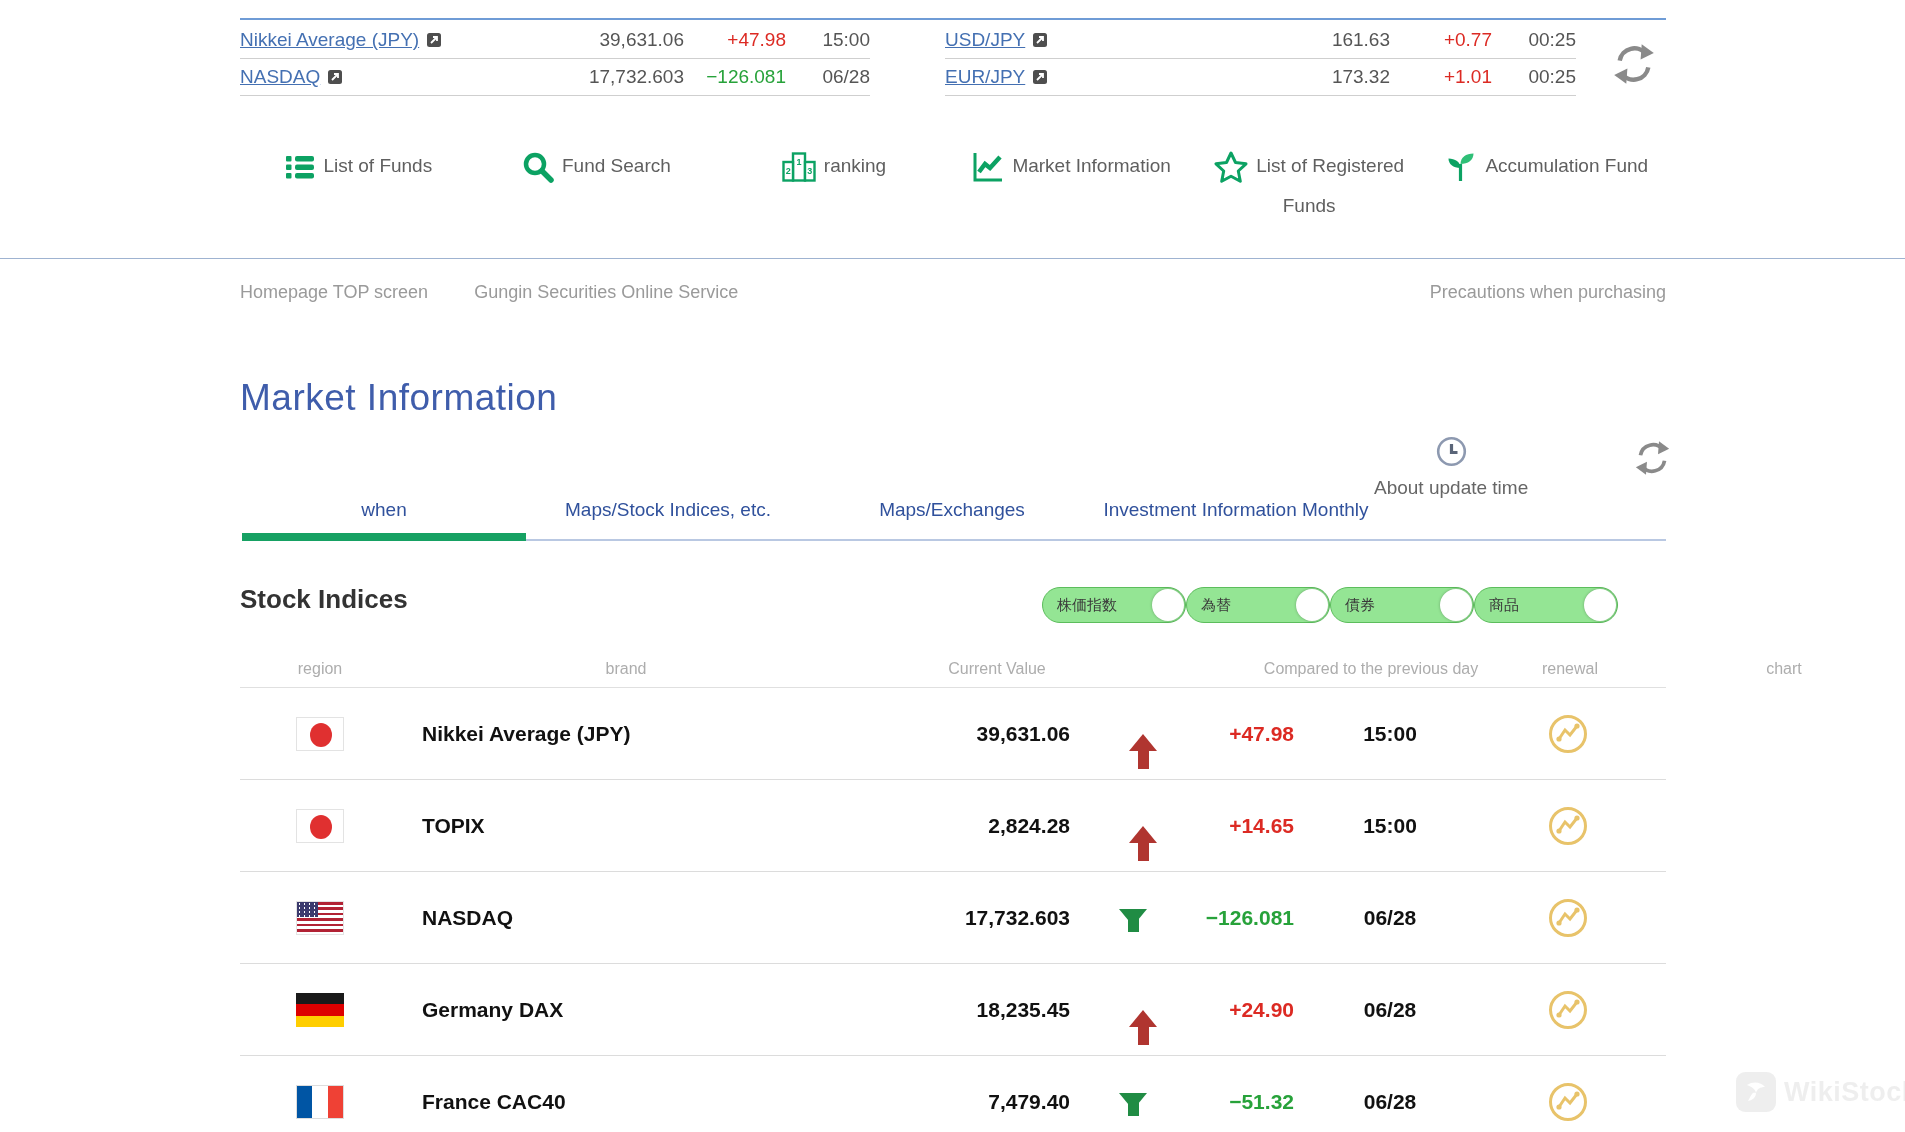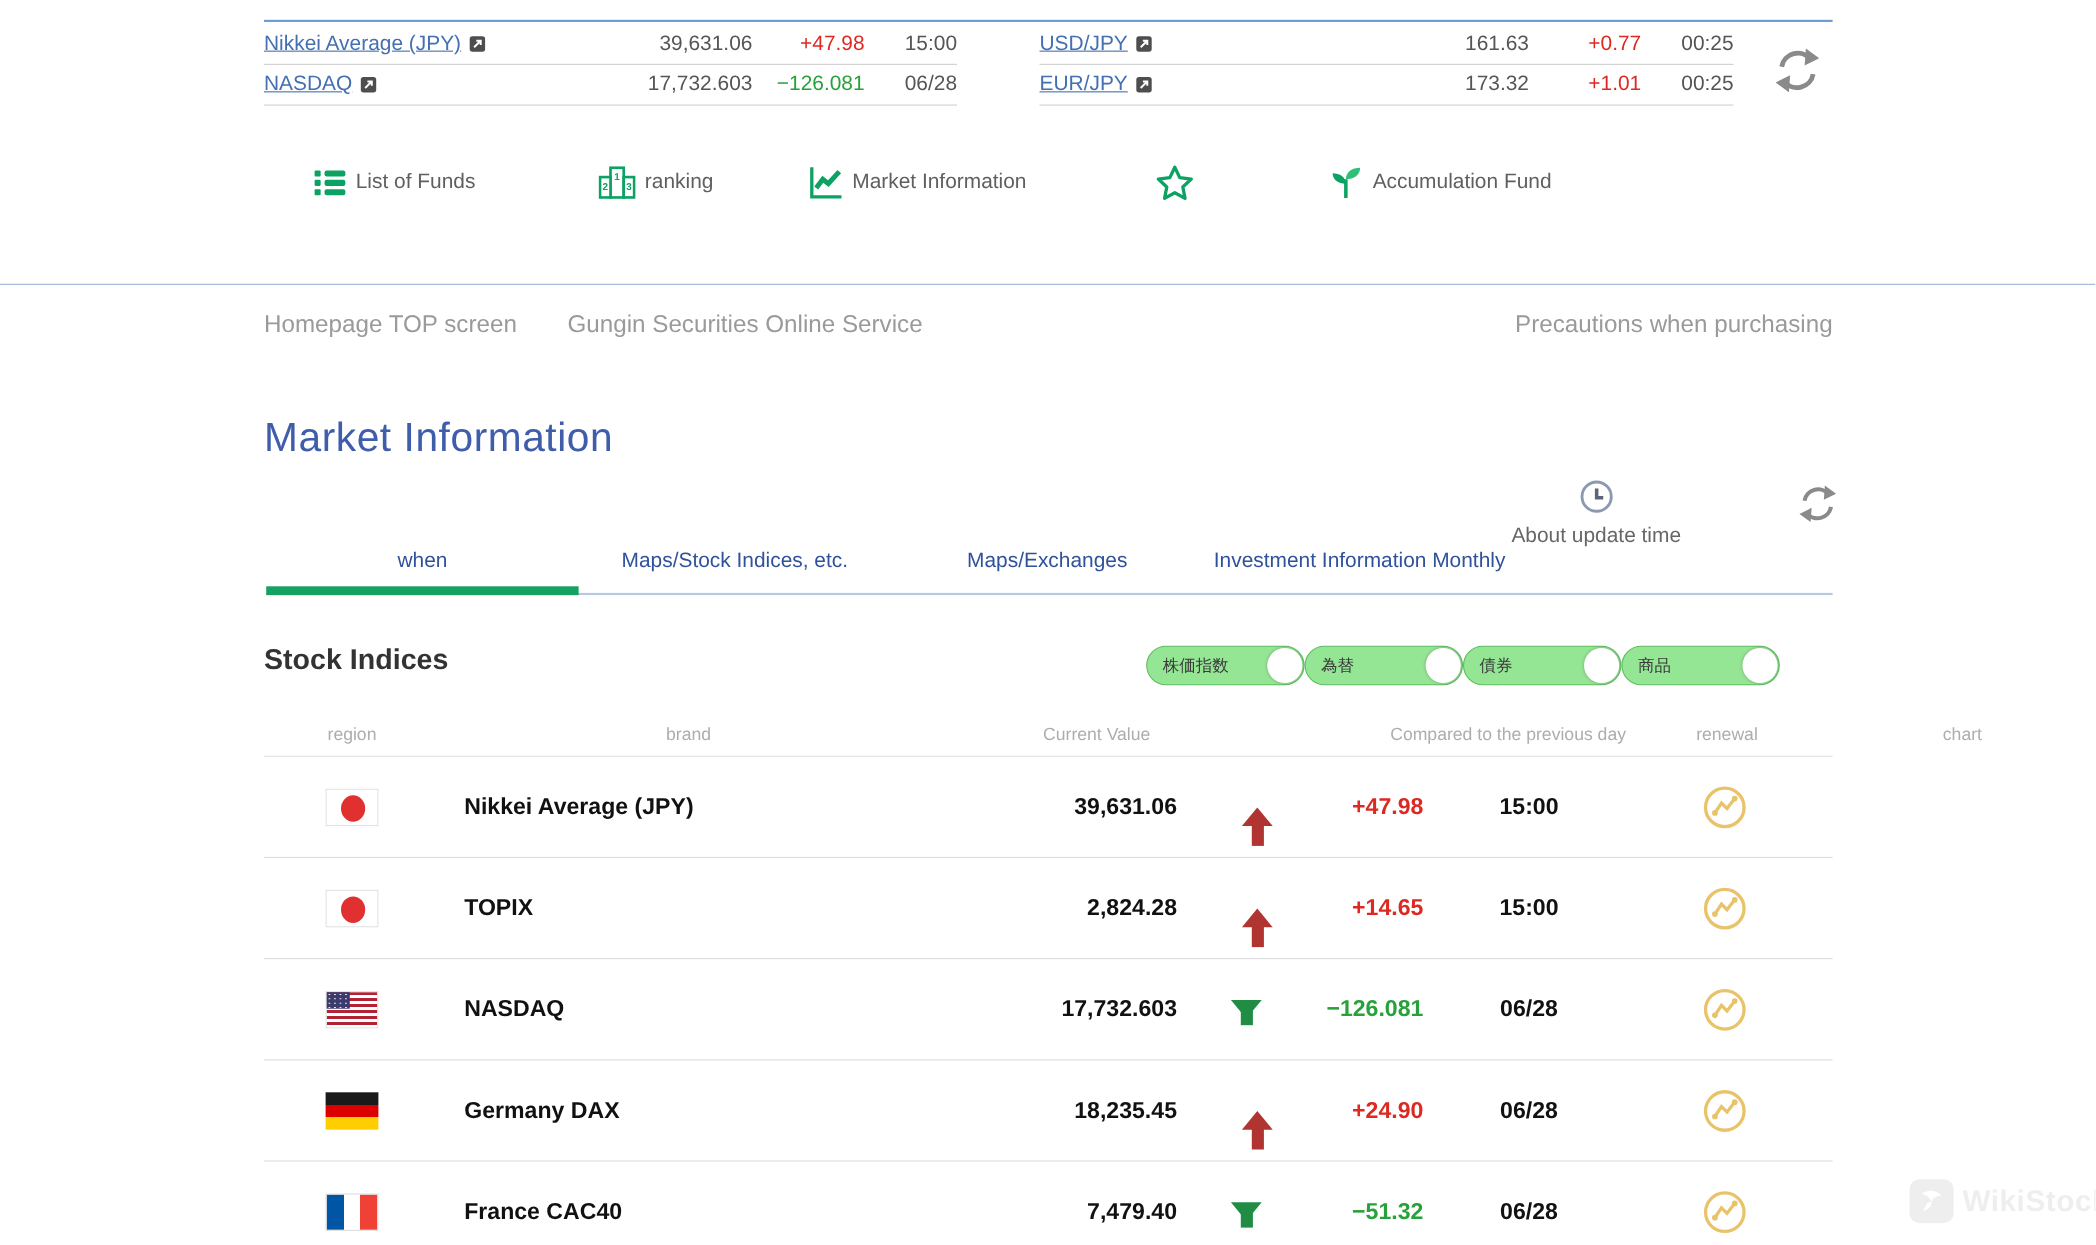--- a/index.html
+++ b/index.html
@@ -25,21 +25,21 @@
   .refresh-small { position:absolute; top:438px; left:1634px; cursor:pointer; }
 
   
   .nav { position:absolute; top:146px; left:240px; width:1426px; display:flex; }
   .nav-item { width:237.6px; text-align:center; color:#5f5f5f; font-size:19px; line-height:40px; cursor:pointer; }
   .nav-icon { display:inline-block; vertical-align:middle; margin-right:8px; }
 
   .divider { position:absolute; top:258px; left:0; width:1905px; border-top:1px solid #9fb3d1; }
 
   
-  .breadcrumb { position:absolute; top:282px; left:240px; width:1426px; font-size:22px; color:#9a9a9a; display:flex; }
+  .breadcrumb { position:absolute; top:282px; left:240px; width:1426px; font-size:18px; color:#9a9a9a; display:flex; }
   .crumb { margin-right:46px; cursor:pointer; }
   .crumb-right { margin-left:auto; margin-right:0; cursor:pointer; }
 
   
   .page-title { position:absolute; top:352px; left:240px; font-size:37px; font-weight:500; color:#3f5dab; letter-spacing:.5px; }
 
   
   .update-row { position:absolute; top:436px; left:1374px; display:flex; align-items:center; gap:10px; font-size:19px; color:#666; cursor:pointer;flex-direction:column; }
 
   
@@ -172,39 +172,45 @@
     <svg class="nav-icon" width="30" height="28" viewBox="0 0 30 28">
       <rect x="1" y="3" width="5.5" height="5.5" rx="1" fill="#0ca263"></rect>
         <rect x="10" y="3" width="19" height="5.5" rx="2" fill="#0ca263"></rect>
       <rect x="1" y="11.5" width="5.5" height="5.5" rx="1" fill="#0ca263"></rect>
         <rect x="10" y="11.5" width="19" height="5.5" rx="2" fill="#0ca263"></rect>
       <rect x="1" y="20" width="5.5" height="5.5" rx="1" fill="#0ca263"></rect>
         <rect x="10" y="20" width="19" height="5.5" rx="2" fill="#0ca263"></rect>
     </svg><span>List of Funds</span>
   </div>
   <div class="nav-item">
+    <svg class="nav-icon" width="32" height="32" viewBox="0 0 32 32">
+      <circle cx="13" cy="13" r="9" stroke="#0ca263" stroke-width="4.5" fill="none"></circle>
+      <line x1="20" y1="20" x2="29" y2="29" stroke="#0ca263" stroke-width="5.5" stroke-linecap="round"></line>
+    </svg><span>Fund Search</span>
+  </div>
+  <div class="nav-item">
     <svg class="nav-icon" width="34" height="30" viewBox="0 0 34 30">
       <rect x="11" y="1.5" width="12" height="27" stroke="#0ca263" stroke-width="2.4" fill="#fff"></rect>
       <rect x="1.5" y="10" width="9.5" height="18.5" stroke="#0ca263" stroke-width="2.4" fill="#fff"></rect>
       <rect x="23" y="10" width="9.5" height="18.5" stroke="#0ca263" stroke-width="2.4" fill="#fff"></rect>
       <text x="17" y="13" text-anchor="middle" font-size="9" font-weight="bold" fill="#0ca263">1</text>
       <text x="6.2" y="22" text-anchor="middle" font-size="9" font-weight="bold" fill="#0ca263">2</text>
       <text x="27.8" y="22" text-anchor="middle" font-size="9" font-weight="bold" fill="#0ca263">3</text>
     </svg><span>ranking</span>
   </div>
   <div class="nav-item">
     <svg class="nav-icon" width="32" height="32" viewBox="0 0 32 32">
       <path d="M3,2 V29 H30" stroke="#0ca263" stroke-width="3" fill="none"></path>
       <polyline points="7,21 13,13 18,17 28,6" stroke="#0ca263" stroke-width="4.5" fill="none"></polyline>
     </svg><span>Market Information</span>
   </div>
   <div class="nav-item">
     <svg class="nav-icon" width="34" height="32" viewBox="0 0 34 32">
       <path d="M17,2 L21.5,11.5 L32,12.8 L24.3,20 L26.3,30.3 L17,25.2 L7.7,30.3 L9.7,20 L2,12.8 L12.5,11.5 Z" stroke="#0ca263" stroke-width="3" fill="none" stroke-linejoin="round"></path>
-    </svg>
+    </svg><span>List of Registered Funds</span>
   </div>
   <div class="nav-item">
     <svg class="nav-icon" width="32" height="32" viewBox="0 0 32 32">
       <line x1="15.5" y1="30" x2="15.5" y2="13" stroke="#0ca263" stroke-width="3.2"></line>
       <path d="M15.5,17 C8,17 3.5,13 3.5,7.5 C10,7.5 15.5,11 15.5,17 Z" fill="#0ca263"></path>
       <path d="M15.5,13 C15.5,6.5 21,2.5 28.5,2.5 C28.5,9 23,13 15.5,13 Z" fill="#2fbf77"></path>
     </svg><span>Accumulation Fund</span>
   </div>
 </div>
 

